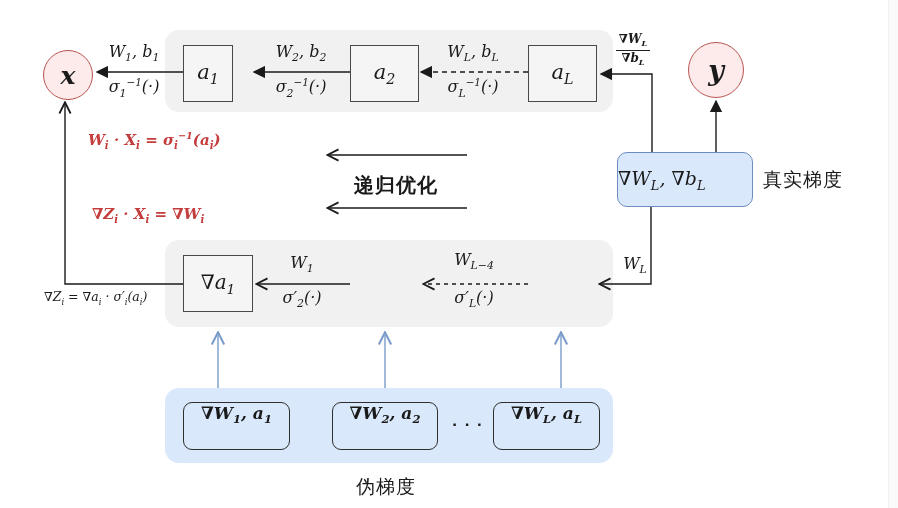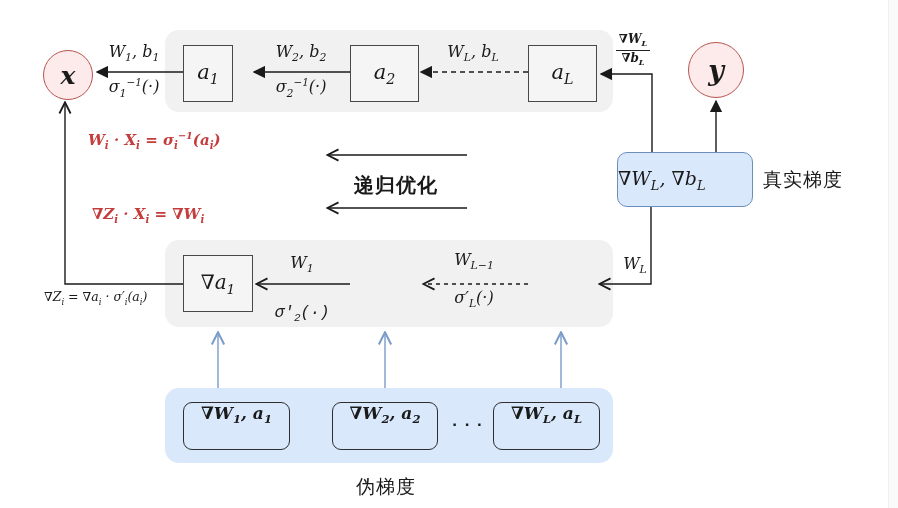--- a/index.html
+++ b/index.html
@@ -83,20 +83,21 @@
     </div>
   <div class="abs node-box math" style="left:528px;top:45px;width:69px;height:57px;">
       <span>a<sub>L</sub></span>
     </div>
 
   <div class="elabel math" style="left:88px;top:42px;">W<sub>1</sub>, b<sub>1</sub></div>
   <div class="elabel math" style="left:88px;top:76px;">σ<sub>1</sub><sup>−1</sup>(·)</div>
   <div class="elabel math" style="left:255px;top:42px;">W<sub>2</sub>, b<sub>2</sub></div>
   <div class="elabel math" style="left:255px;top:76px;">σ<sub>2</sub><sup>−1</sup>(·)</div>
   <div class="elabel math" style="left:427px;top:42px;">W<sub>L</sub>, b<sub>L</sub></div>
+  <div class="elabel math" style="left:427px;top:76px;">σ<sub>L</sub><sup>−1</sup>(·)</div>
 
   <div class="frac math" style="left:610px;top:32px;">
     <span class="num">∇W<sub>L</sub></span><br>
     <span>∇b<sub>L</sub></span>
   </div>
 
   <div class="abs math" style="left:617px;top:152px;width:136px;height:55px;background:#dae8fc;border:1.5px solid #6c8ebf;border-radius:10px;display:flex;align-items:center;justify-content:flex-start;font-size:19px;">
       <span>∇W<sub>L</sub>, ∇b<sub>L</sub></span>
     </div>
   <div class="abs cjk" style="left:763px;top:167px;font-size:19px;">真实梯度</div>
@@ -104,22 +105,22 @@
   <div class="abs math red" style="left:88px;top:130px;font-size:15px;">W<sub>i</sub> · X<sub>i</sub> = σ<sub>i</sub><sup>−1</sup>(a<sub>i</sub>)</div>
   <div class="abs math red" style="left:92px;top:205px;font-size:15px;">∇Z<sub>i</sub> · X<sub>i</sub> = ∇W<sub>i</sub></div>
 
   <div class="abs cjk" style="left:326px;top:172px;width:140px;text-align:center;font-weight:bold;font-size:20px;">递归优化</div>
 
   <div class="abs node-box math" style="left:183px;top:255px;width:70px;height:57px;font-size:20px;">
       <span>∇a<sub>1</sub></span>
     </div>
 
   <div class="elabel math" style="left:256px;top:253px;">W<sub>1</sub></div>
-  <div class="elabel math" style="left:256px;top:304px;font-family:Liberation Mono, monospace;">σ′<sub>2</sub>(·)</div>
-  <div class="elabel math" style="left:428px;top:250px;">W<sub>L−1</sub></div>
+  <div class="elabel math" style="left:256px;top:288px;">σ′<sub>2</sub>(·)</div>
+  <div class="elabel math" style="left:428px;top:250px;">W<sub>L−4</sub></div>
   <div class="elabel math" style="left:428px;top:288px;">σ′<sub>L</sub>(·)</div>
 
   <div class="elabel math" style="left:600px;top:254px;width:70px;">W<sub>L</sub></div>
 
   <div class="abs math" style="left:44px;top:289px;font-size:12.5px;">∇Z<sub>i</sub> = ∇a<sub>i</sub> · σ′<sub>i</sub>(a<sub>i</sub>)</div>
 
   <div class="abs pseudo-box math" style="left:183px;top:402px;width:107px;height:48px;">
       <span>∇W<sub>1</sub>, a<sub>1</sub></span>
     </div>
   <div class="abs pseudo-box math" style="left:332px;top:402px;width:106px;height:48px;">

